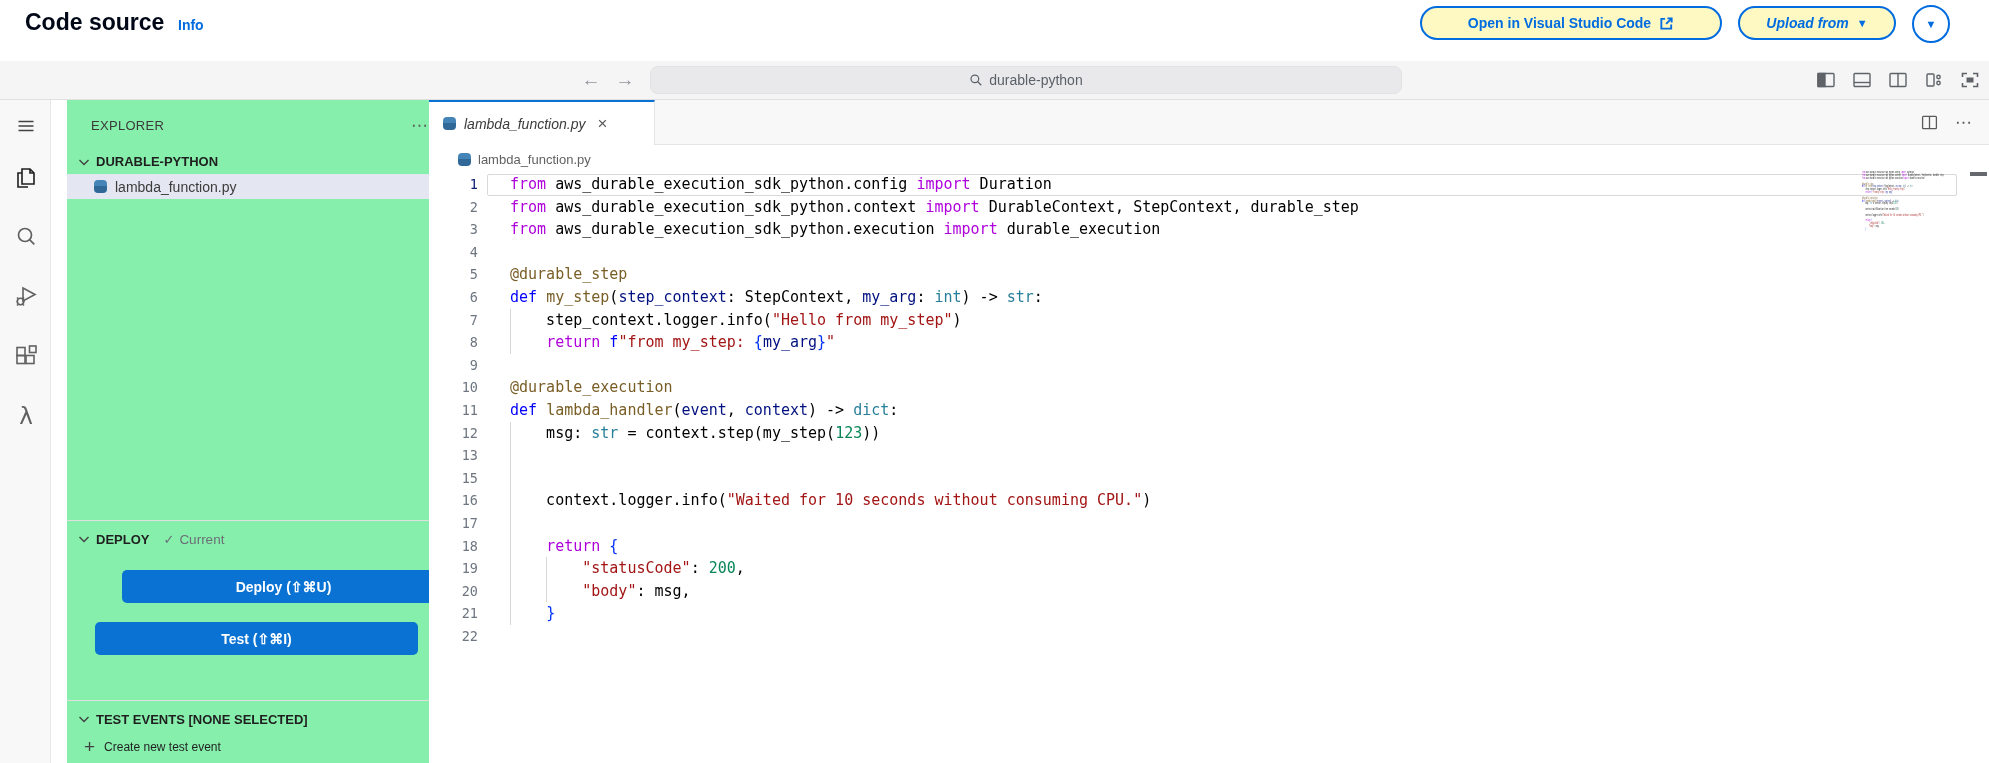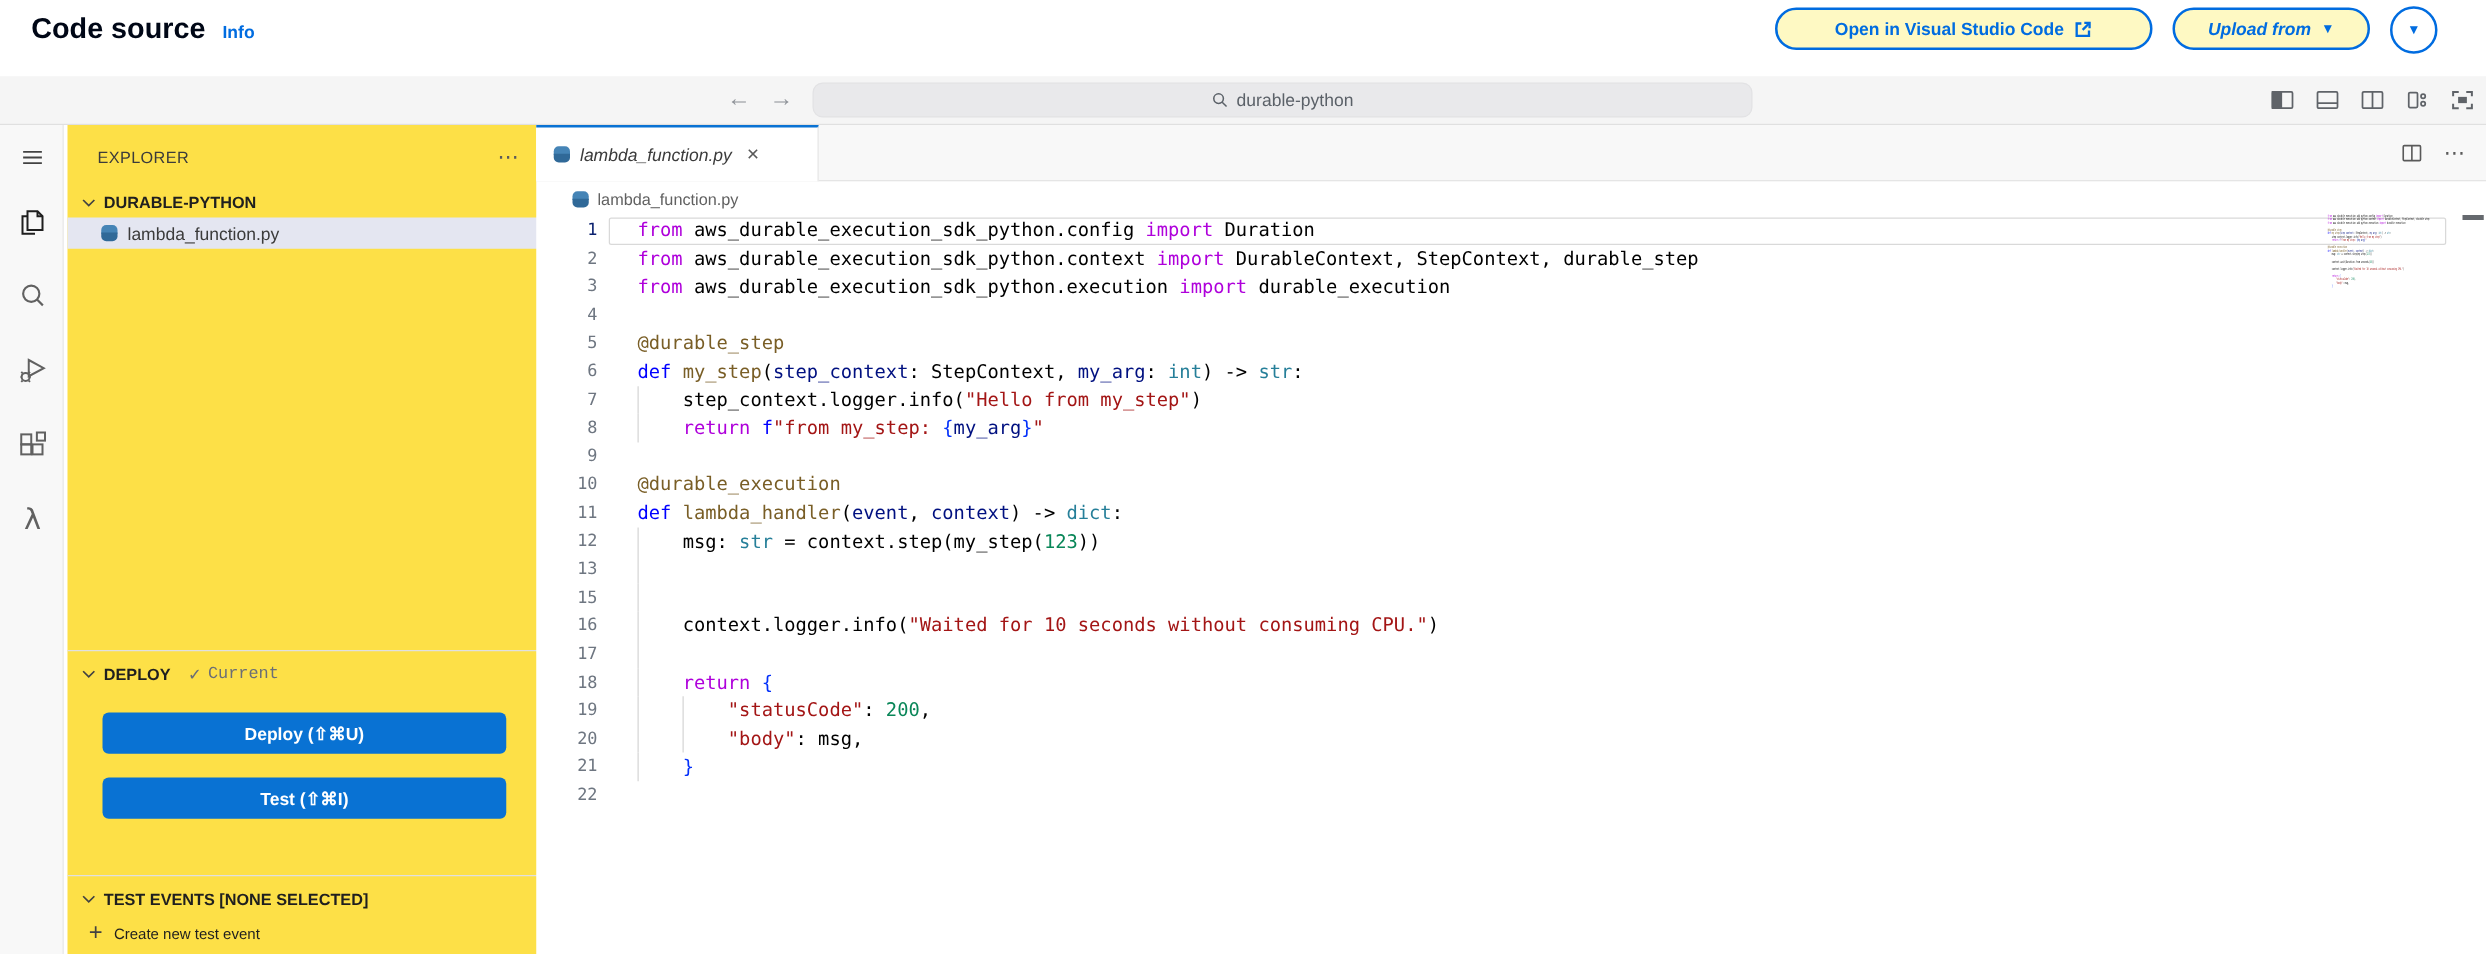--- a/index.html
+++ b/index.html
@@ -34,40 +34,40 @@
 
   
   .workbench { position:absolute; left:0; top:99px; width:1989px; height:664px; border-top:1px solid #e0e0e0; }
 
   .activity-bar { position:absolute; left:0; top:0; width:51px; height:664px; background:#f8f8f8;
                   border-right:1px solid #e7e7e7; }
   .act-icon { position:absolute; left:12px; width:28px; height:28px; display:flex; align-items:center;
               justify-content:center; cursor:pointer; color:#5f6368; }
   .lambda-glyph { font-size:23px; color:#616161; font-family:"DejaVu Sans", sans-serif; }
 
-  .side-bar { position:absolute; left:54px; top:0; width:378px; height:664px; background:#fde047;
-              border-right:1px solid #0c4a6e; }
+  .side-bar { position:absolute; left:67px; top:0; width:378px; height:664px; background:#86efac;
+              border-right:7px solid #0c4a6e; }
   .sb-row { position:absolute; left:0; width:378px; display:flex; align-items:center; }
   .explorer-hd { top:13px; height:24px; }
   .explorer-hd .lbl { margin-left:24px; font-size:13px; color:#3b3b3b; letter-spacing:.3px; }
   .explorer-hd .more { position:absolute; right:16px; font-size:17px; color:#5a5a5a; cursor:pointer; letter-spacing:1px;}
   .chev { margin-left:9px; width:16px; height:16px; color:#424242; flex:none; }
   .sect-lbl { margin-left:4px; font-size:13px; font-weight:700; color:#1f1f1f; }
   .ws-row { top:50px; height:23px; cursor:pointer; }
   .file-row { top:74px; height:25px; background:#e4e6f1; cursor:pointer; }
   .file-row .py-ico { margin-left:27px; }
   .file-row .fname { margin-left:8px; font-size:14px; color:#3b3b3b; }
   .divider { position:absolute; left:0; width:378px; height:1px; background:#e0e0e0; }
   .deploy-row { top:427px; height:24px; cursor:pointer; }
   .cur-check { margin-left:14px; color:#6b6e76; font-size:13px; }
-  .cur-lbl { margin-left:5px; color:#6b6e76; font-size:13.5px;font-family:Liberation Mono, monospace; }
+  .cur-lbl { margin-left:5px; color:#6b6e76; font-size:13.5px; }
   .blue-btn { position:absolute; left:28px; width:323px; height:33px; background:#0972d3; border:none;
               border-radius:5px; color:#fff; font-size:14px; font-weight:700; cursor:pointer;
               font-family:"Liberation Sans", sans-serif; }
-  .btn-deploy { top:470px; } .btn-test { top:522px; }
+  .btn-deploy { top:470px;margin-left:27px; } .btn-test { top:522px; }
   .te-row { top:607px; height:24px; cursor:pointer; }
   .create-row { top:634px; height:26px; cursor:pointer; }
   .plus { margin-left:17px; font-size:19px; color:#424242; font-weight:400; }
   .create-lbl { margin-left:9px; font-size:12px; color:#1f1f1f; }
 
   
   .editor { position:absolute; left:429px; top:0; width:1560px; height:664px; background:#fff; }
   .tab-bar { position:absolute; left:0; top:0; width:1560px; height:45px; background:#f8f8f8;
              border-bottom:1px solid #e5e5e5; }
   .tab { position:absolute; left:0; top:0; width:226px; height:45px; background:#fff;

